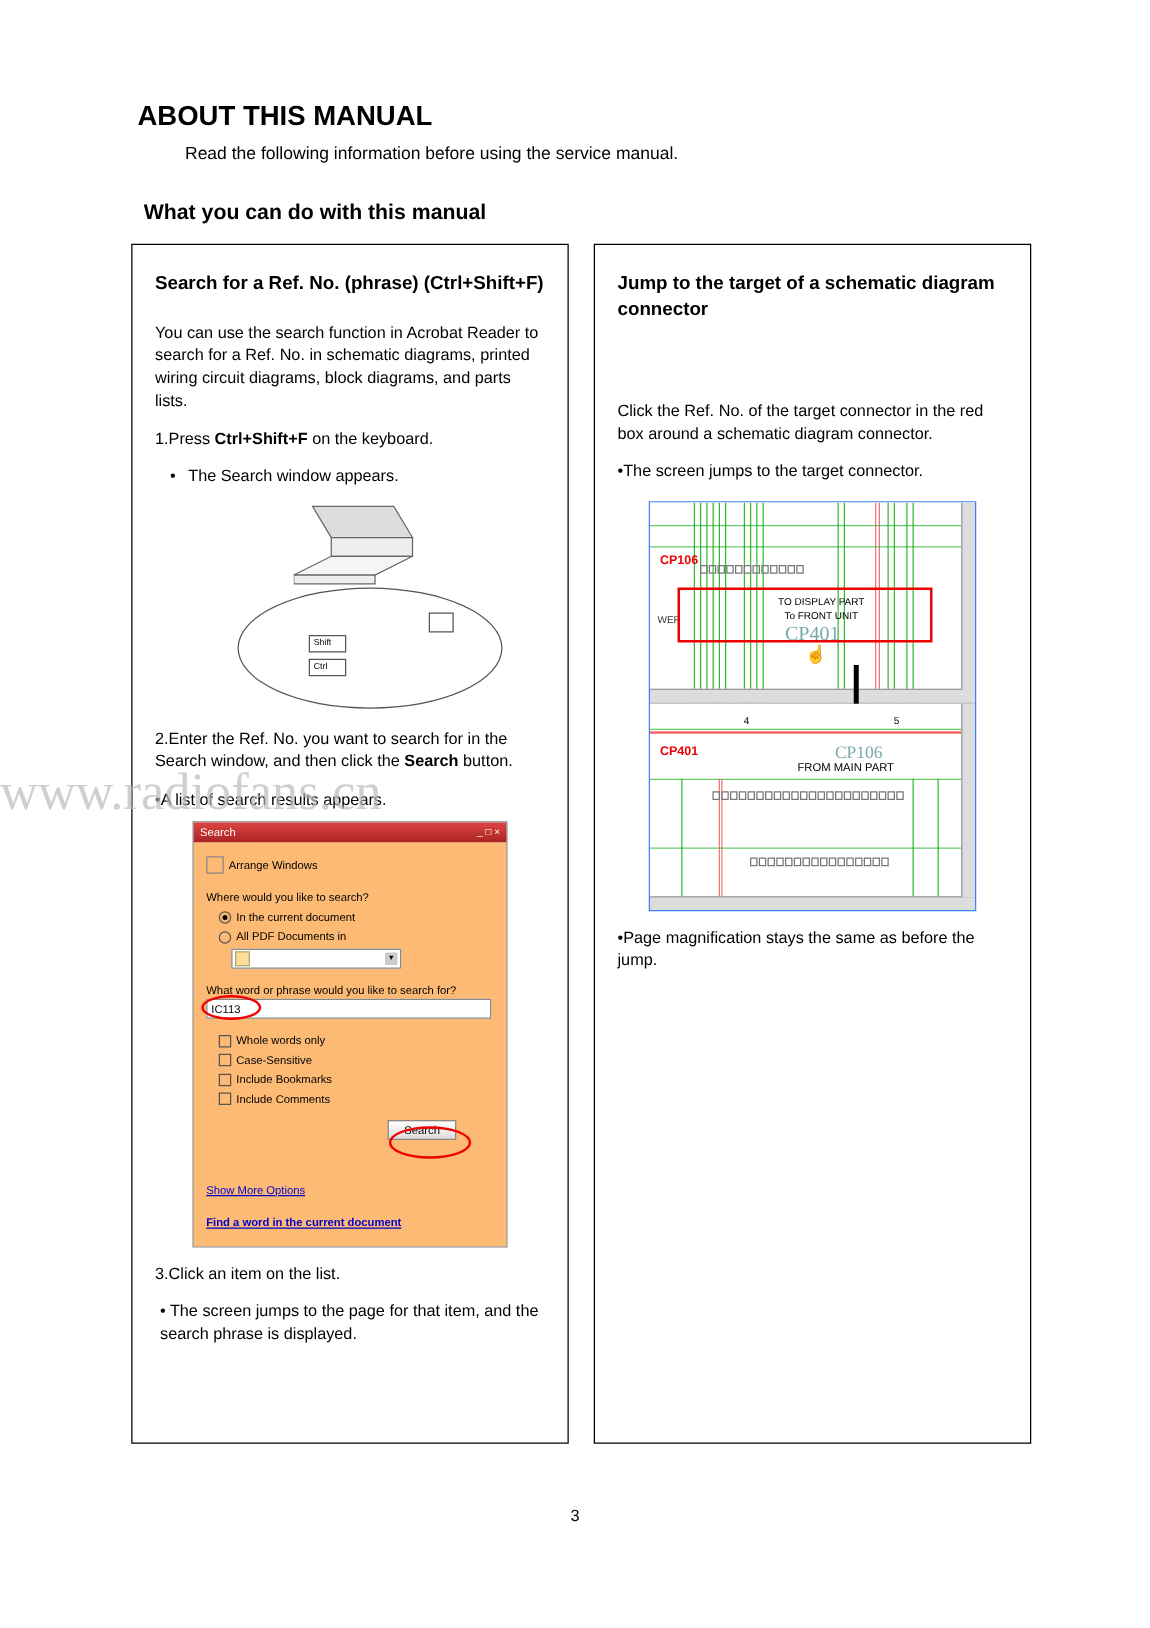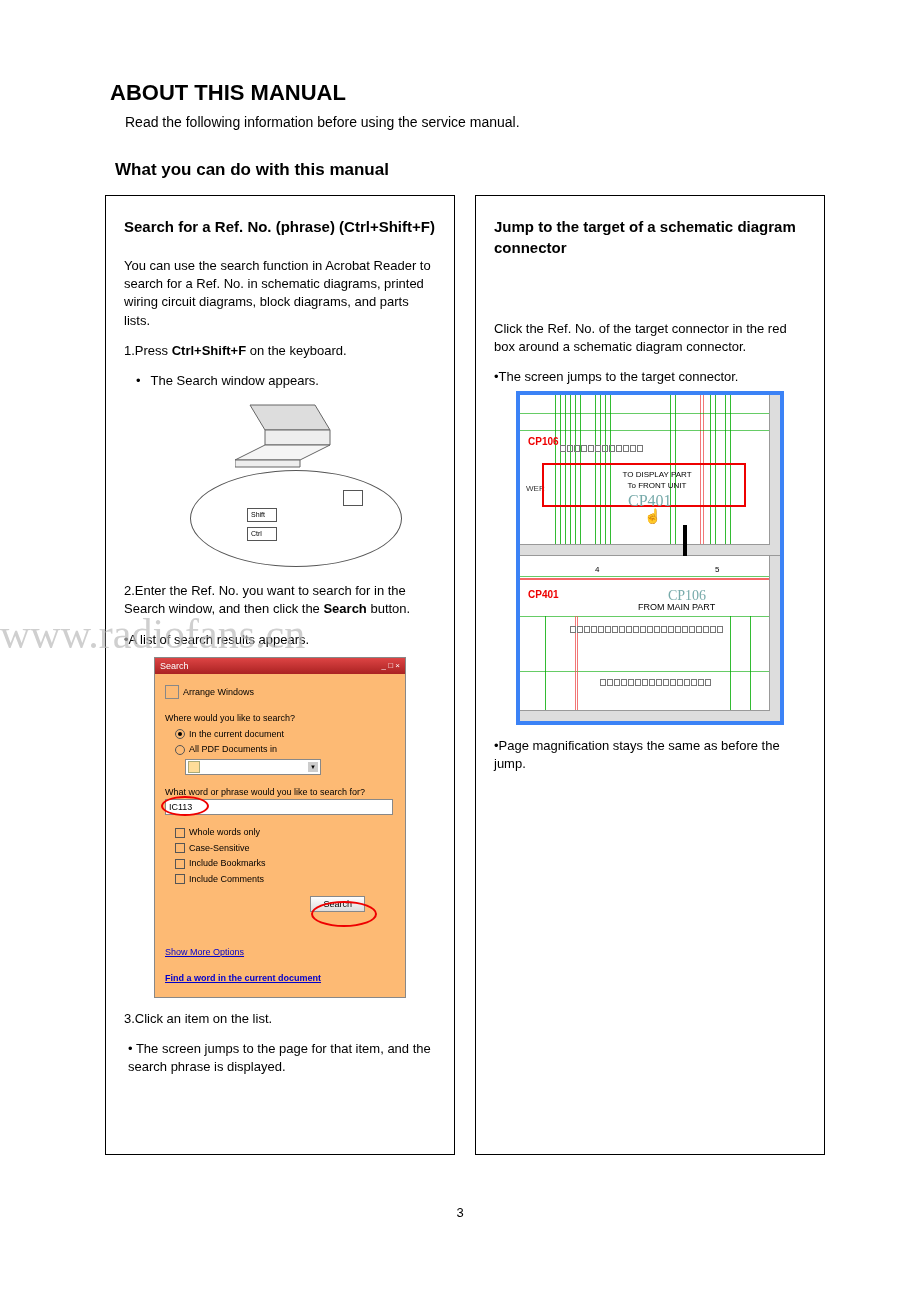--- a/index.html
+++ b/index.html
@@ -15,21 +15,21 @@
       box-sizing: border-box;
       position: relative;
     }
     .main-title {
       font-size: 22px;
       font-weight: bold;
       margin: 0 0 8px 60px;
     }
     .subtitle-text {
       font-size: 14px;
-      margin: 0 0 30px 75px;
+      margin: 0 0 30px 98px;
     }
     .section-title {
       font-size: 17px;
       font-weight: bold;
       margin: 0 0 15px 65px;
     }
     .columns {
       display: flex;
       gap: 20px;
       margin-left: 55px;
@@ -167,24 +167,24 @@
       font-size: 9px;
       display: block;
       margin-top: 14px;
     }
     .dlg-link.bold { font-weight: bold; }
     .dlg-select { border:1px solid #888; background:#fff; width:130px; height:14px; display:flex; align-items:center; padding:0 2px; justify-content:space-between;}
     .dlg-select-arrow { width:10px; height:10px; background:#ccc; display:flex; align-items:center; justify-content:center; font-size:6px;}
     
     
     .schematic {
-      margin: 4px auto 10px auto;
+      margin: 14px auto 10px auto;
       width: 260px;
       position: relative;
-      border: 4px solid #3b82f6;
+      border: 1px solid #3b82f6;
     }
     .schem-top, .schem-bottom {
       background: #fff;
       position: relative;
       overflow: hidden;
     }
     .schem-top { height: 160px; border-bottom: 1px solid #999; }
     .schem-bottom { height: 165px; }
     .vline { position:absolute; top:0; bottom:0; width:1px; background:#0a0; opacity:0.8; }
     .hline { position:absolute; left:0; right:0; height:1px; background:#0a0; opacity:0.6; }

